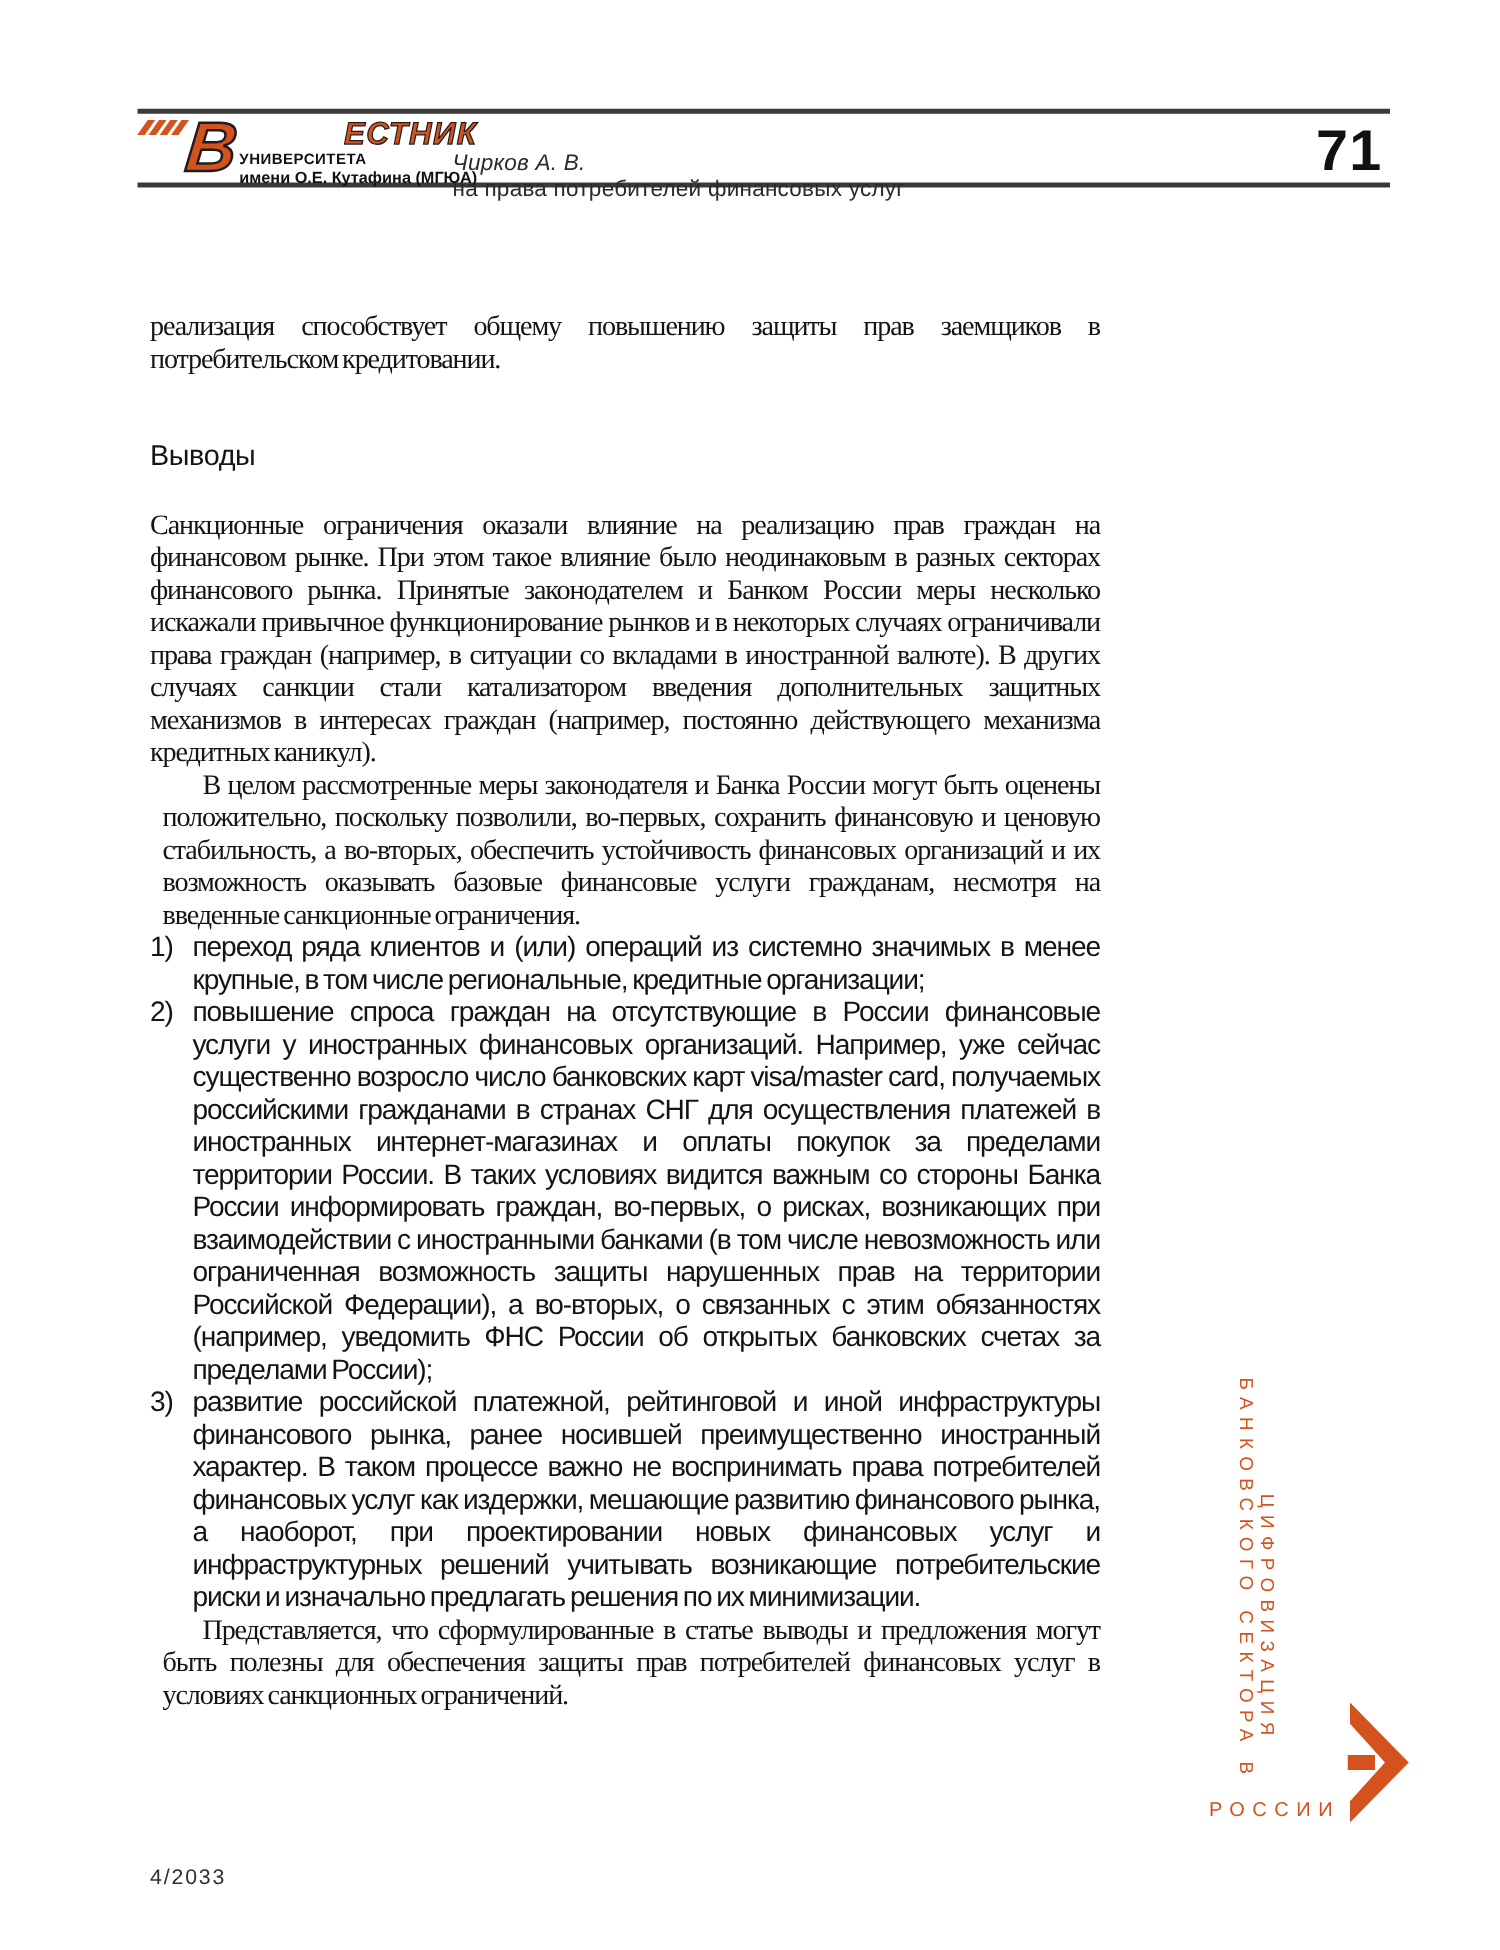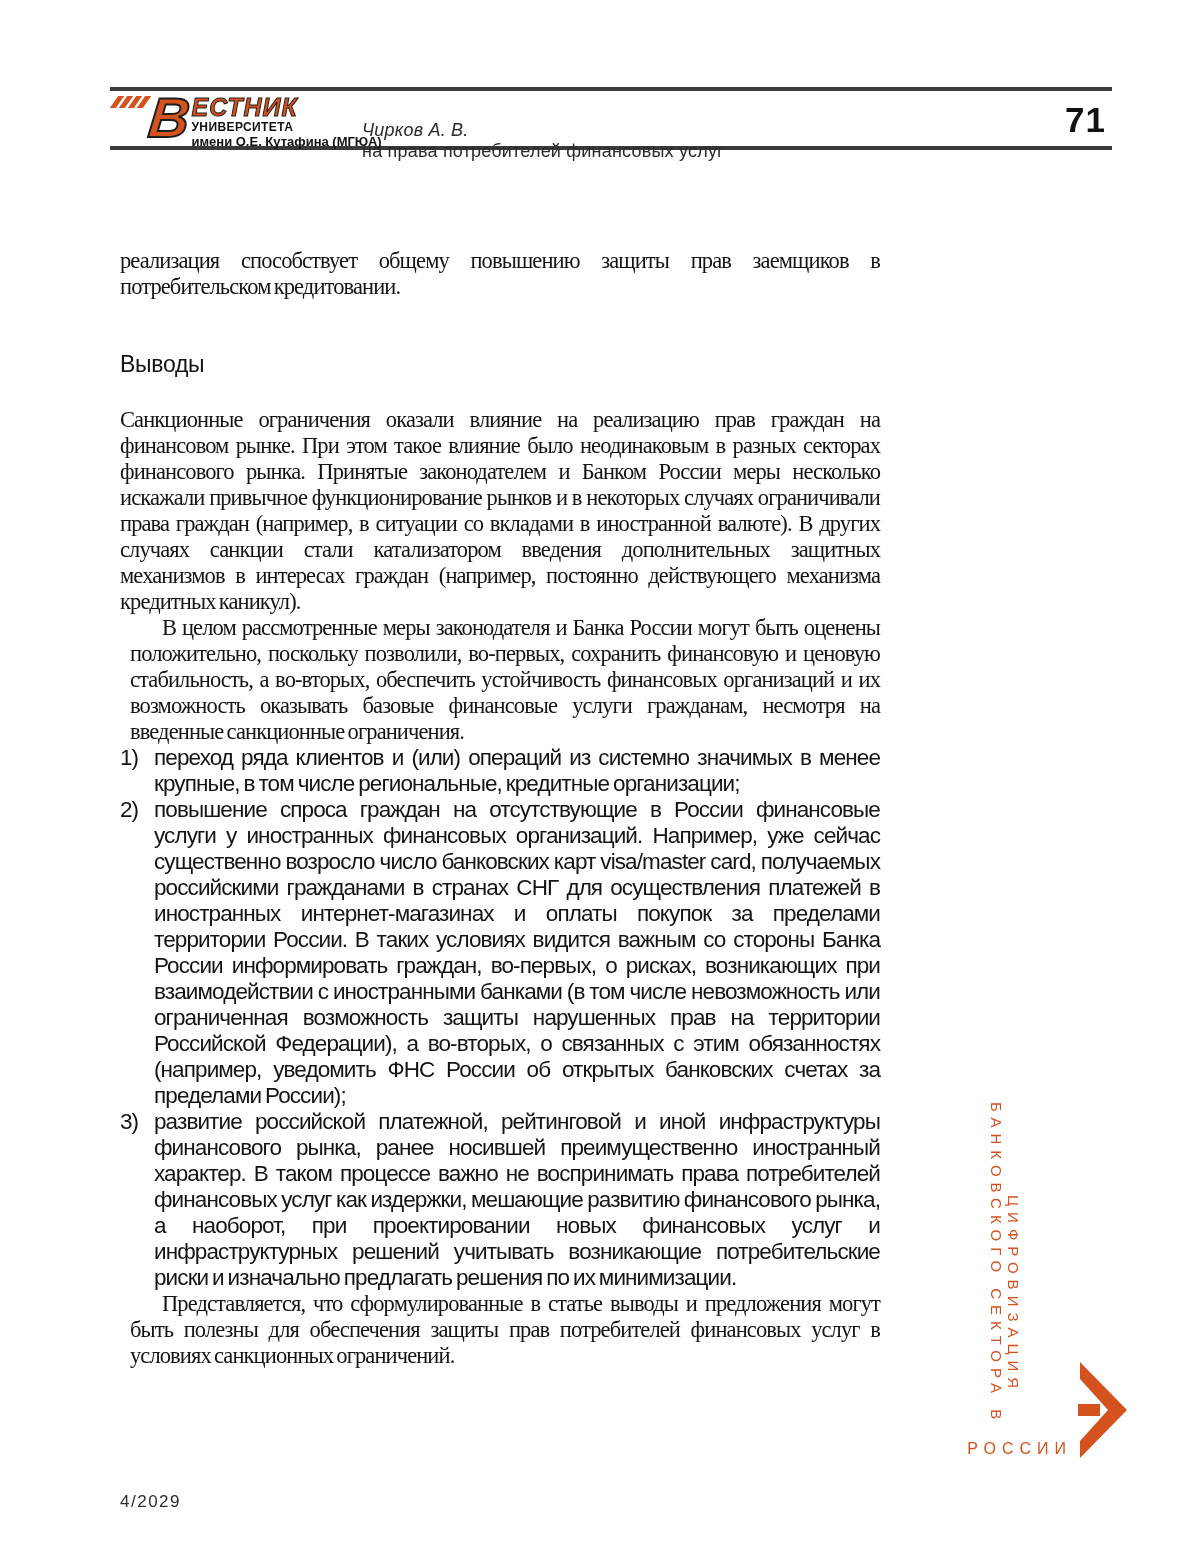--- a/index.html
+++ b/index.html
@@ -10,28 +10,28 @@
   
   .header{ position:absolute; left:110px; top:87px; width:1002px; height:63px;
            border-top:4px solid var(--rule); border-bottom:4px solid var(--rule); }
   .logo{ position:absolute; left:4px; top:2px; display:flex; align-items:flex-start; }
   .logo-ticks{ display:flex; gap:3px; margin-top:3px; margin-right:2px; }
   .tick{ width:6px; height:12px; background:var(--accent); transform:skewX(-35deg); }
   .logo-b{ font-size:56px; line-height:50px; font-weight:bold; font-style:italic;
            color:var(--accent); -webkit-text-stroke:2px #1d1d1d; transform:skewX(-6deg); }
   .logo-col{ margin-left:2px; padding-top:3px; }
   .logo-vestnik{ display:block; font-size:25px; line-height:22px; font-weight:bold; font-style:italic;
-                 color:var(--accent); -webkit-text-stroke:1px #1d1d1d; letter-spacing:1px; }
+                 color:var(--accent); -webkit-text-stroke:1px #1d1d1d; letter-spacing:1px;text-align:right; }
   .logo-univ{ display:block; font-size:12px; line-height:18px; font-weight:bold; color:#111;
               letter-spacing:.4px; }
   .logo-imeni{ display:block; font-size:13px; line-height:12px; font-weight:bold; color:#111; }
   .head-text{ position:absolute; left:252px; top:5px; color:var(--head-ink);
               font-size:18px; line-height:21px; letter-spacing:.2px; }
   .head-author{ font-weight:normal; font-style:italic;margin-top:24px; }
-  .page-num{ position:absolute; right:6px; top:8px; font-size:35px; line-height:42px;
+  .page-num{ position:absolute; right:6px; top:8px; font-size:46px; line-height:42px;
              font-weight:bold; color:#111; letter-spacing:1px; }
 
   
   .content{ position:absolute; left:120px; top:248px; width:760px;
             font-size:22.5px; line-height:26px; letter-spacing:-.9px; word-spacing:-1.5px;
             text-align:justify; hyphens:auto; -webkit-hyphens:auto; color:var(--ink); }
   .content p{ margin:0;font-family:Liberation Serif, serif; }
   .content p.indent{ text-indent:32px;margin-left:10px; }
   .sec-heading{ font-size:23px; line-height:24px; font-weight:normal; margin:52px 0 31px 0;
                 letter-spacing:-.3px; text-align:left; }
@@ -111,15 +111,15 @@
     </div>
     <div class="side-bottom">
       <span class="side-russia">РОССИИ</span>
       <svg viewBox="0 0 50 96" width="50" height="96" aria-hidden="true">
         <path fill="#d4521e" d="M2,0 L49,48 L2,96 L2,79 L30,48 L2,17 Z"></path>
         <rect fill="#d4521e" x="0" y="42" width="22" height="12"></rect>
       </svg>
     </div>
   </div>
 
-  <div class="footer">4/2029</div>
+  <div class="footer">4/2033</div>
 
 </div>
 
 </body></html>

